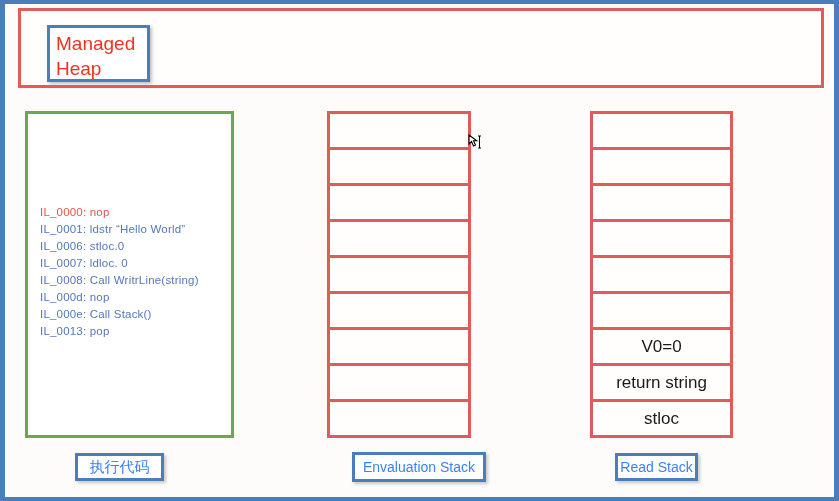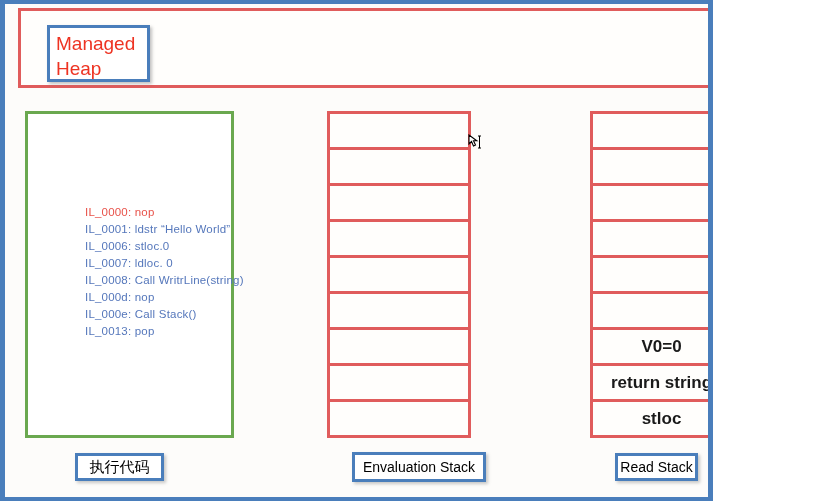--- a/index.html
+++ b/index.html
@@ -2,21 +2,21 @@
 <html><head>
 <meta charset="utf-8">
 <style>
   html, body {
     margin: 0;
     padding: 0;
     background: #ffffff;
   }
   #stage {
     position: relative;
-    width: 713px;
+    width: 839px;
     height: 501px;
     background: #fdfcfa;
     box-sizing: border-box;
     border-left: 5px solid #4a7ebb;
     border-right: 5px solid #4a7ebb;
     border-top: 4px solid #4a7ebb;
     border-bottom: 4px solid #4a7ebb;
     overflow: hidden;
     font-family: "Liberation Sans", sans-serif;
   }
@@ -69,33 +69,31 @@
     padding: 0;
     list-style: none;
   }
   #code-list li {
     font-family: "Liberation Sans", sans-serif;
     font-size: 11.5px;
     line-height: 17px;
     color: #5577bb;
     white-space: nowrap;
     letter-spacing: 0.2px;
-    margin-left: 45px;
   }
   #code-list li.hot { color: #e8524a; }
 
   
   .stack-box {
     position: absolute;
     border: 3px solid #e05c5c;
     background: #fffefc;
     box-sizing: border-box;
     display: flex;
     flex-direction: column;
-    font-weight: bold;
   }
   .stack-box .cell {
     flex: 1 1 0;
     border-bottom: 3px solid #e05c5c;
     box-sizing: border-box;
     display: flex;
     align-items: center;
     justify-content: center;
     font-size: 17px;
     color: #1a1a1a;
@@ -106,21 +104,21 @@
 
   #eval-stack { left: 322px; top: 107px; width: 144px; height: 327px; }
   #call-stack { left: 585px; top: 107px; width: 143px; height: 327px; }
 
   
   .caption {
     position: absolute;
     border: 3px solid #4a7ebb;
     background: #ffffff;
     box-sizing: border-box;
-    color: #000000;
+    color: #3b82f6;
     font-size: 14px;
     display: flex;
     align-items: center;
     justify-content: center;
     white-space: nowrap;
     box-shadow: 2px 2px 3px rgba(120,120,120,0.4);
   }
   #caption-code  { left: 70px;  top: 449px; width: 89px;  height: 28px; font-size: 15px; }
   #caption-eval  { left: 321px; top: 448px; width: 134px; height: 30px; margin-left: 26px; }
   #caption-call  { left: 610px; top: 449px; width: 83px;  height: 28px; }

